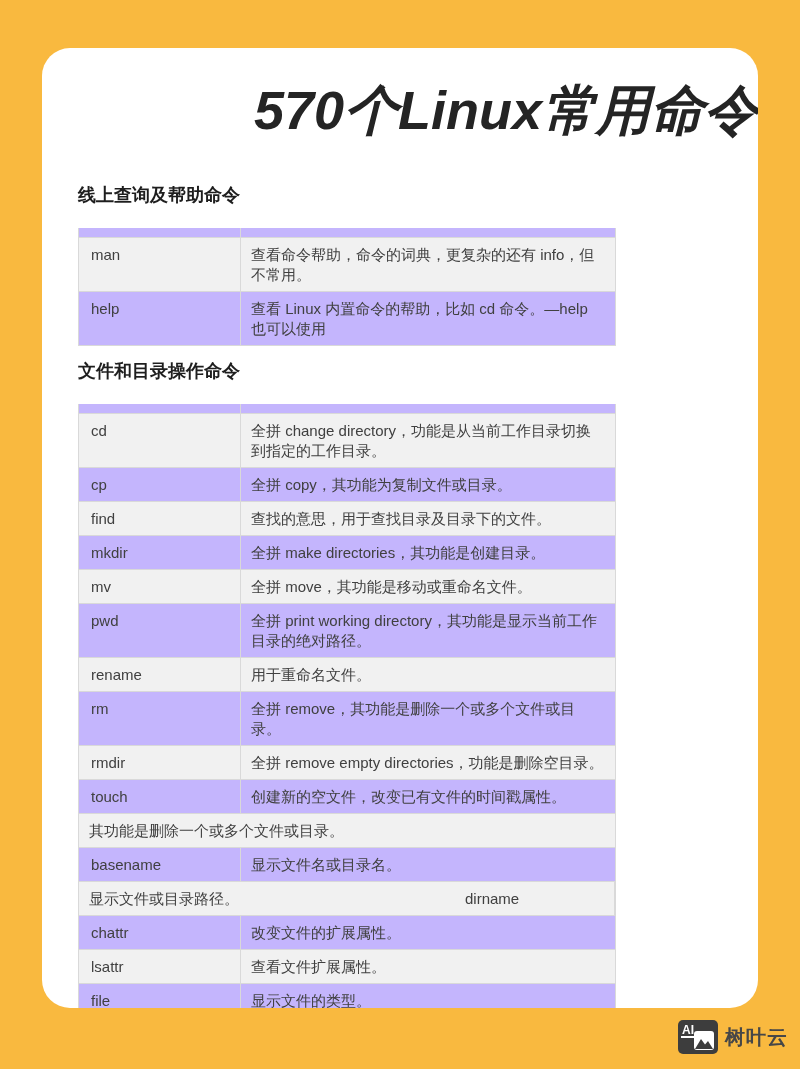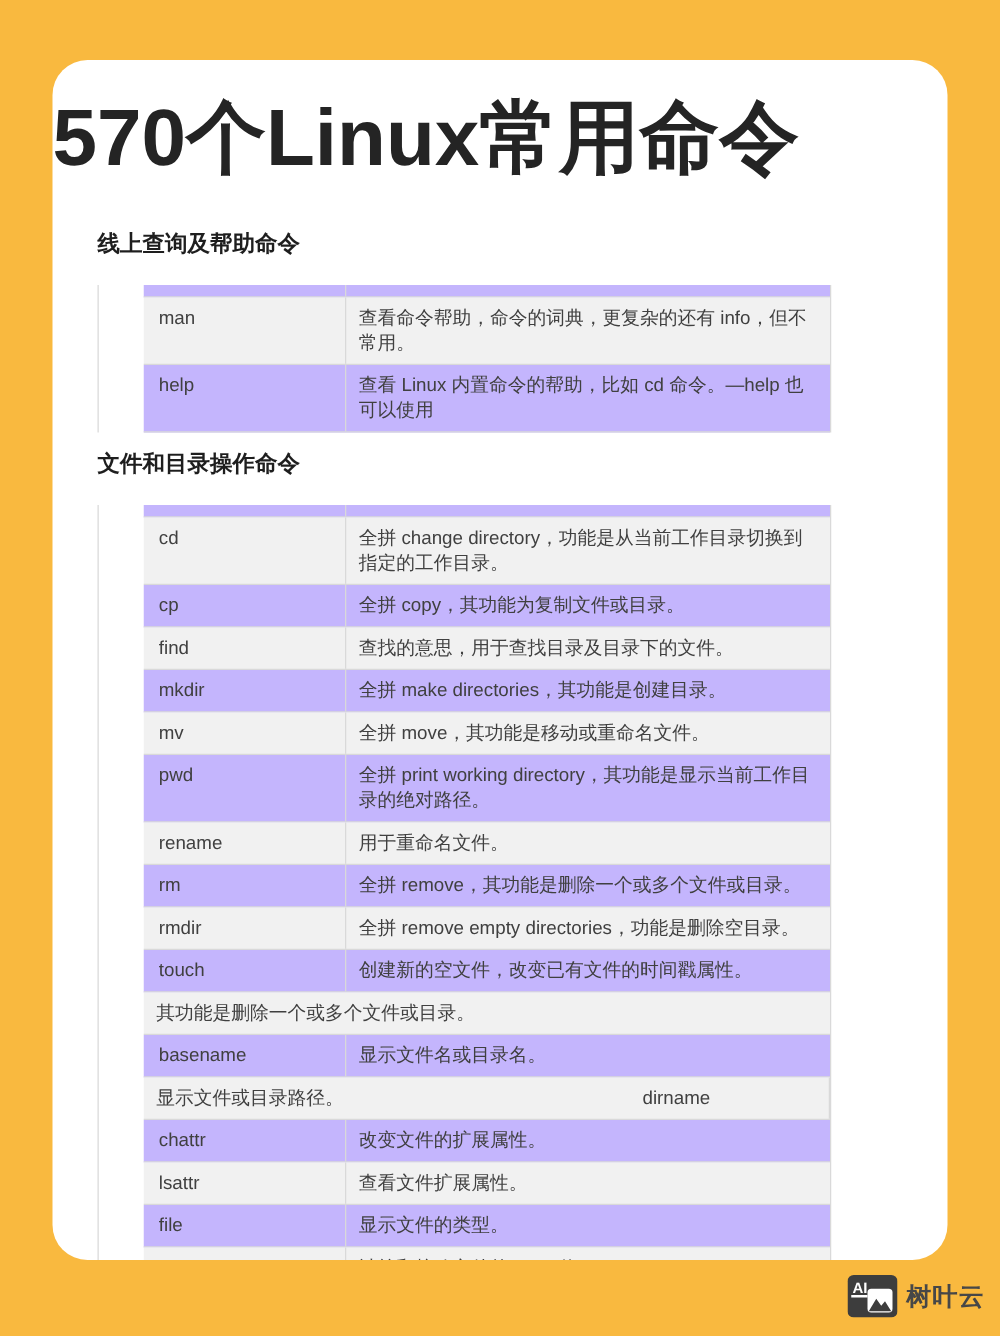--- a/index.html
+++ b/index.html
@@ -13,47 +13,47 @@
   .card{
     position:absolute;
     left:42px;top:48px;
     width:716px;height:960px;
     background:#FFFFFF;
     border-radius:28px;
     overflow:hidden;
   }
   .title{
     margin:22px 0 0 0;
-    text-align:left;
-    font-size:64px;
+    text-align:right;
+    font-size:54px;
     line-height:80px;
     font-weight:900;
     color:#242424;
     letter-spacing:0px;
     white-space:nowrap;
+    font-style:italic;
   }
   .section-heading{
     margin:34px 0 0 36px;
     font-size:18px;
     line-height:22px;
     font-weight:bold;
     color:#1E1E1E;
   }
   .section-heading.second{
     margin-top:14px;
   }
   .cmd-table{
     margin:22px 0 0 36px;
-    width:587px;
+    width:538px;
     border-left:1px solid #D9D9D9;
     border-right:1px solid #D9D9D9;
     box-sizing:border-box;
     font-size:15px;
     color:#404040;
-    padding-left:36px;
   }
   .row{
     display:flex;
     border-bottom:1px solid #D9D9D9;
     background:#c4b5fd;
   }
   .row.shade{ background:#F1F1F1; }
   .cell{
     padding:7px 10px 6px 12px;
     line-height:20px;

